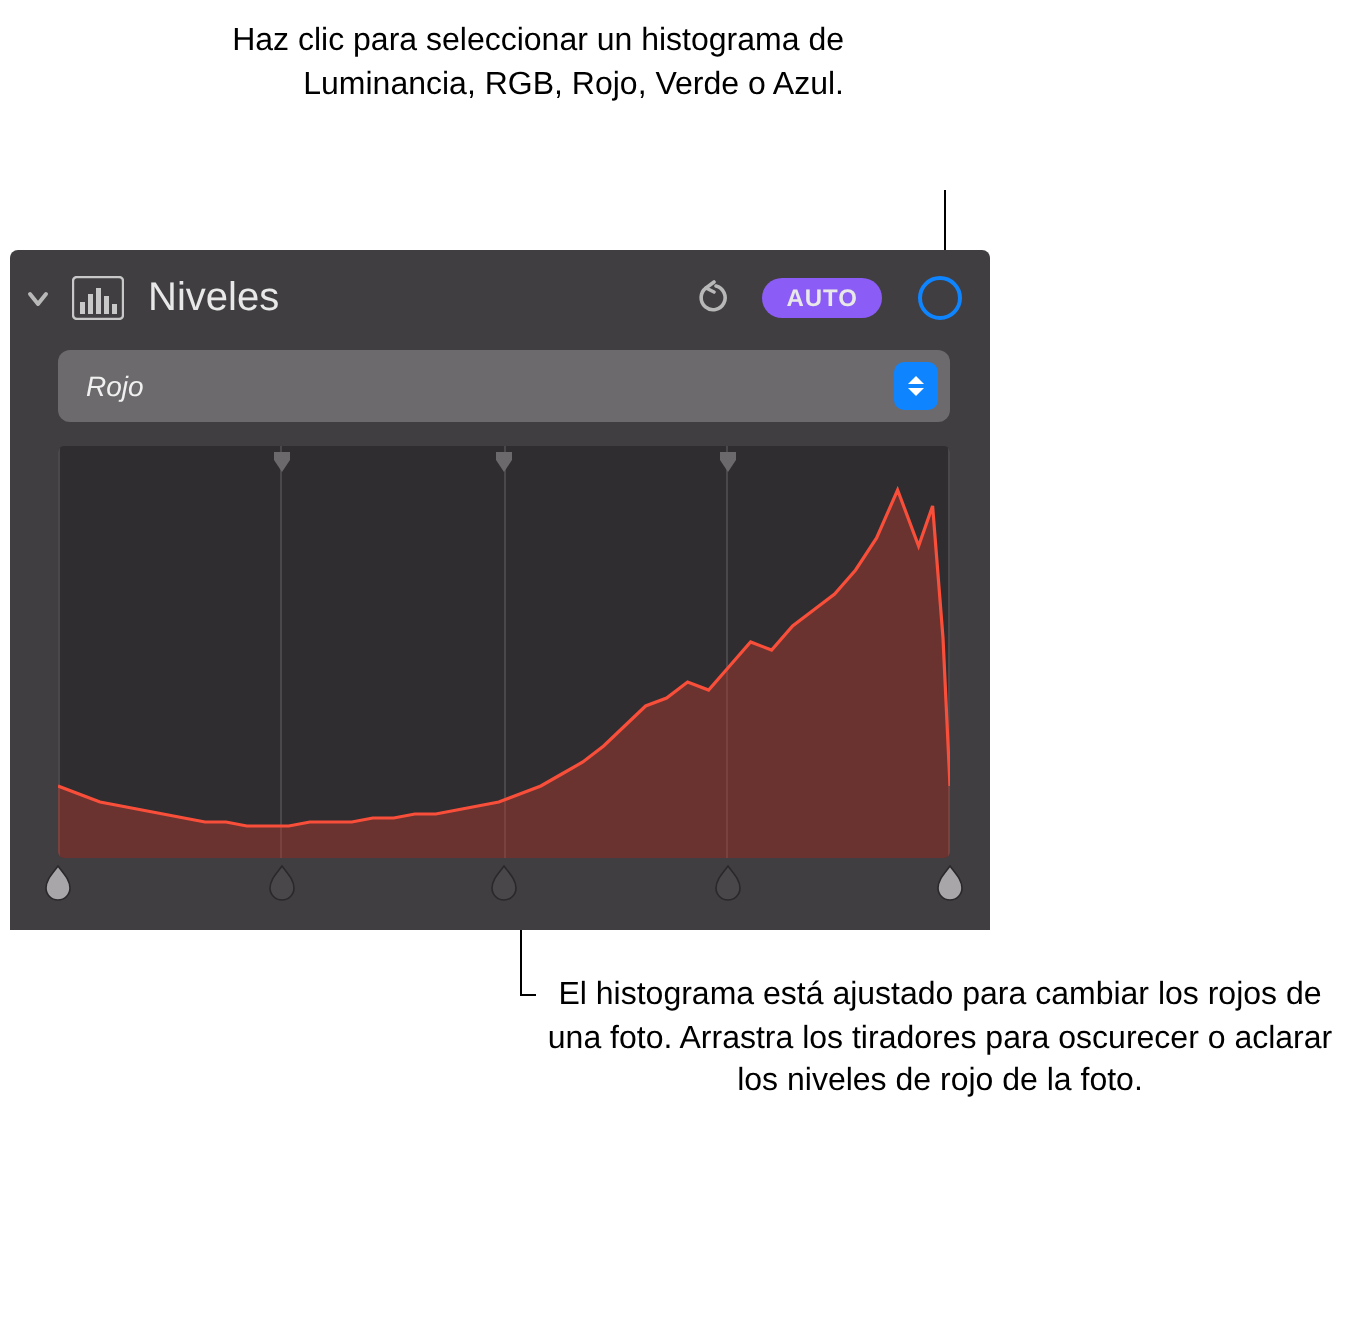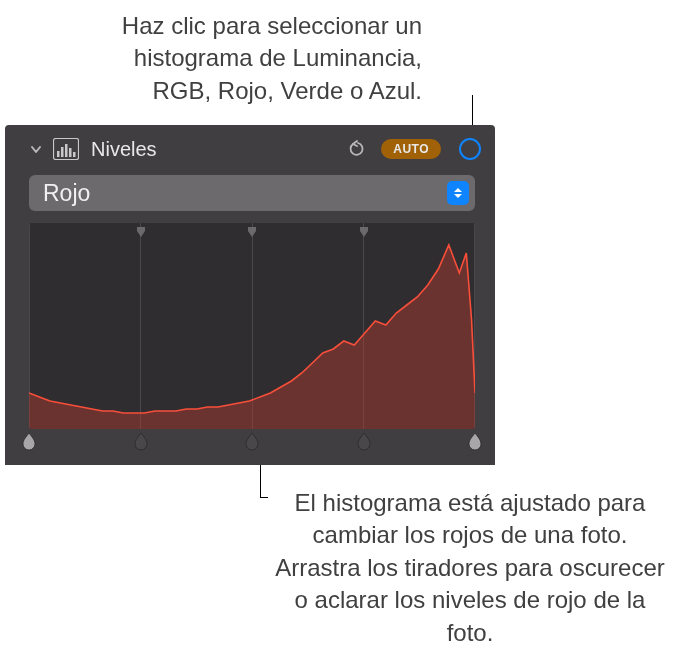--- a/index.html
+++ b/index.html
@@ -5,23 +5,23 @@
     * { margin: 0; padding: 0; box-sizing: border-box; }
     body {
       font-family: -apple-system, BlinkMacSystemFont, "Helvetica Neue", Arial, sans-serif;
       width: 684px;
       height: 668px;
       background: #fff;
       position: relative;
     }
     .callout {
       position: absolute;
-      font-size: 24px;
+      font-size: 16px;
       line-height: 1.35;
-      color: #404040;
+      color: #000000;
       text-align: left;
     }
     .callout-top {
       top: 10px;
       left: 102px;
       width: 320px;
       text-align: right;
     }
     .callout-bottom {
       top: 487px;
@@ -58,21 +58,21 @@
       width: 490px;
       background: #403e40;
       border-radius: 4px 4px 0 0;
       padding-bottom: 0;
       overflow: hidden;
     }
     .panel-header {
       display: flex;
       align-items: center;
       height: 48px;
-      padding: 0 14px 0 24px;
+      padding: 0 14px 0 7px;
       gap: 10px;
     }
     .chevron {
       width: 14px;
       height: 14px;
       flex-shrink: 0;
     }
     .chevron svg { display: block; }
     .levels-icon {
       width: 26px;
@@ -86,21 +86,21 @@
       flex: 1;
       margin-left: 2px;
     }
     .reset-icon {
       width: 18px;
       height: 18px;
       flex-shrink: 0;
       margin-right: 4px;
     }
     .auto-btn {
-      background: #a16207;
+      background: #8b5cf6;
       color: #e8e8e8;
       font-size: 12px;
       font-weight: 600;
       letter-spacing: 0.5px;
       padding: 3px 12px;
       border-radius: 11px;
       border: none;
       cursor: pointer;
       margin-right: 8px;
     }
@@ -121,22 +121,23 @@
       border-radius: 6px;
       height: 36px;
       display: flex;
       align-items: center;
       padding-left: 14px;
       position: relative;
       cursor: pointer;
     }
     .select-value {
       color: #f0f0f0;
-      font-size: 23px;
+      font-size: 14px;
       flex: 1;
+      font-style: italic;
     }
     .select-arrows {
       width: 22px;
       height: 24px;
       background: #0f84ff;
       border-radius: 5px;
       display: flex;
       flex-direction: column;
       align-items: center;
       justify-content: center;

